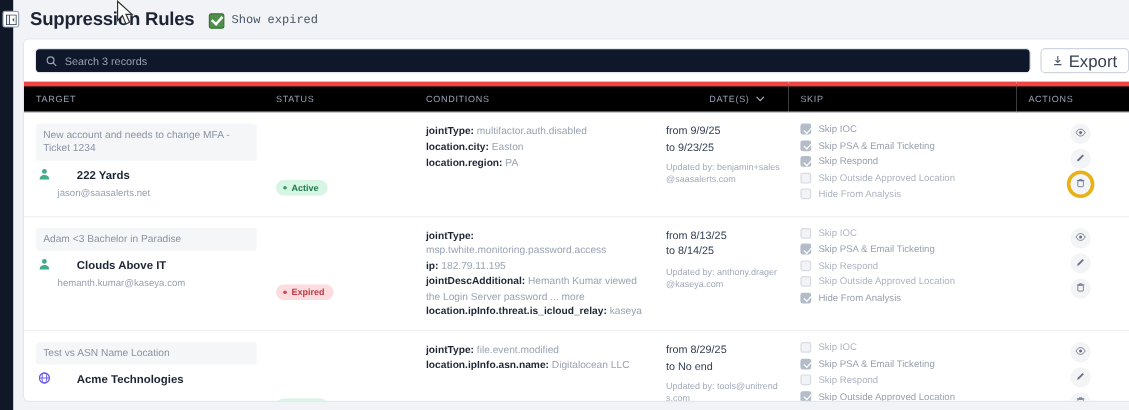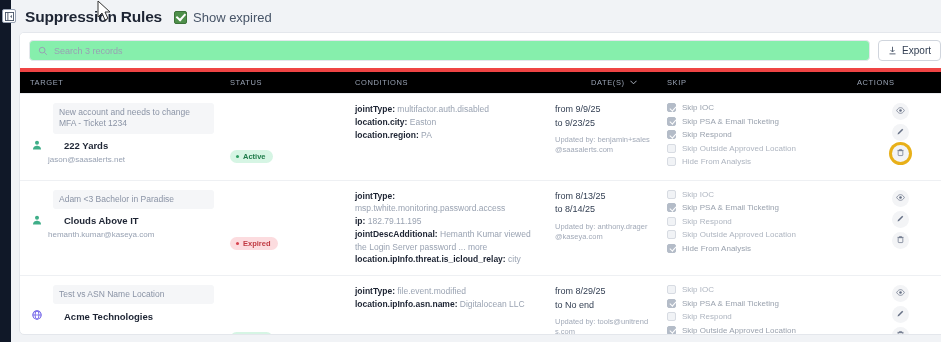--- a/index.html
+++ b/index.html
@@ -55,21 +55,21 @@
     background: #4e8f4a; border: 1px solid #3d7339;
     display: flex; align-items: center; justify-content: center;
     position: relative;
   }
   .chk-green:after {
     content: "";
     width: 4px; height: 7px;
     border: solid #ffffff; border-width: 0 2px 2px 0;
     transform: rotate(42deg) translate(-1px,-1px);
   }
-  .show-expired-label { font-size: 13px; color: #475467; }
+  .show-expired-label { font-size: 10px; color: #475467; font-family: Liberation Mono, monospace; }
 
   
   .card {
     background: #ffffff;
     border: 1px solid #e4e7ec;
     border-radius: 5px;
     flex: 1 1 auto;
     display: flex; flex-direction: column;
     overflow: hidden;
     margin-bottom: 7px;
@@ -80,37 +80,37 @@
     padding: 7px 9px;
     background: #ffffff;
   }
   .search-box {
     flex: 1 1 auto;
     height: 21px;
     border: 1px solid #e4e7ec;
     border-radius: 4px;
     display: flex; align-items: center; gap: 6px;
     padding: 0 8px;
-    background: #86efac;
+    background: #0f172a;
   }
   .search-box input {
     border: 0; outline: 0; flex: 1;
     font-size: 9px; color: #667085;
     font-family: "Liberation Sans", sans-serif;
     background: transparent;
   }
   .search-box input::placeholder { color: #98a2b3; }
   .export-btn {
     height: 21px;
     border: 1px solid #d0d5dd;
     border-radius: 4px;
     background: #fff;
     display: flex; align-items: center; gap: 5px;
     padding: 0 9px;
-    font-size: 10px; color: #344054;
+    font-size: 14px; color: #344054;
     cursor: pointer;
   }
 
   
   .tbl { width: 100%; border-collapse: collapse; table-layout: fixed; }
   .tbl thead th {
     background: #000000;
     border-top: 4px solid #ef4444;
     border-bottom: 1px solid #eaecf0;
     font-size: 7.5px; font-weight: normal; letter-spacing: 0.6px;
@@ -135,21 +135,20 @@
   .col-actions { width: 103px; }
 
   
   .target-note {
     background: #f5f6f8;
     border-radius: 3px;
     padding: 4px 6px;
     font-size: 8.5px; color: #8a93a5;
     line-height: 1.35;
     margin-bottom: 6px;
-    margin-left: 23px;
   }
   .target-org {
     display: flex; align-items: center; gap: 22px;
     font-size: 9.5px; font-weight: bold; color: #1d2433;
     margin-left: 2px;
   }
   .target-email {
     font-size: 8px; color: #98a2b3;
     margin-left: 18px; margin-top: 3px;
   }
@@ -362,21 +361,21 @@
                 <div class="target-email">hemanth.kumar@kaseya.com</div>
               </td>
               <td class="col-status"><span class="badge expired">
                   <span class="badge-dot"></span>
                   <span>Expired</span>
                 </span></td>
               <td class="col-cond">
                 <div class="cond-line"><span class="cond-key">jointType:</span><span class="cond-val"> msp.twhite.monitoring.password.access</span></div>
                 <div class="cond-line"><span class="cond-key">ip:</span><span class="cond-val"> 182.79.11.195</span></div>
                 <div class="cond-line"><span class="cond-key">jointDescAdditional:</span><span class="cond-val"> Hemanth Kumar viewed the Login Server password ...</span><span class="cond-more"> more</span></div>
-                <div class="cond-line"><span class="cond-key">location.ipInfo.threat.is_icloud_relay:</span><span class="cond-val"> city</span></div>
+                <div class="cond-line"><span class="cond-key">location.ipInfo.threat.is_icloud_relay:</span><span class="cond-val"> kaseya</span></div>
               </td>
               <td class="col-dates">
                 <div class="date-line">from 8/13/25</div>
                 <div class="date-line">to 8/14/25</div>
                 <div class="date-updated">Updated by: anthony.drager@kaseya.com</div>
               </td>
               <td class="col-skip">
                 <div class="skip-row">
                   <span class="cbox"></span>
                   <span class="skip-label">Skip IOC</span>

